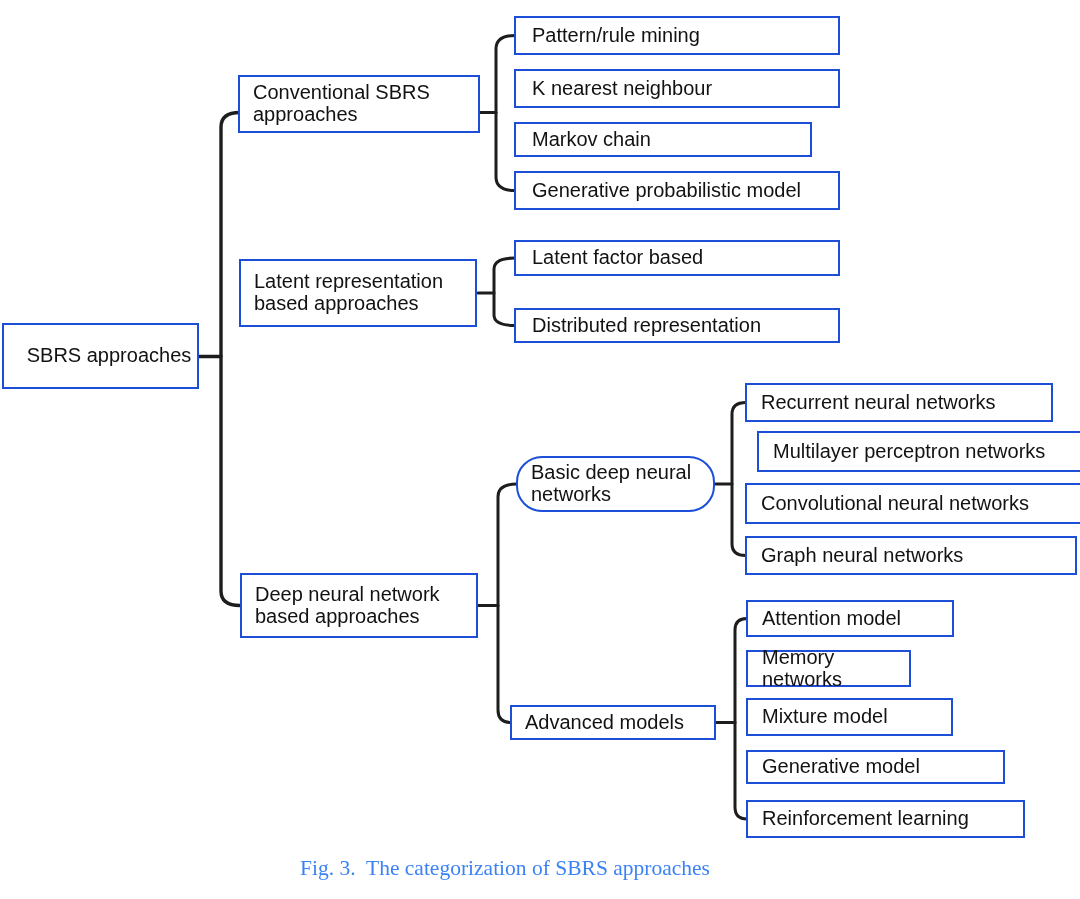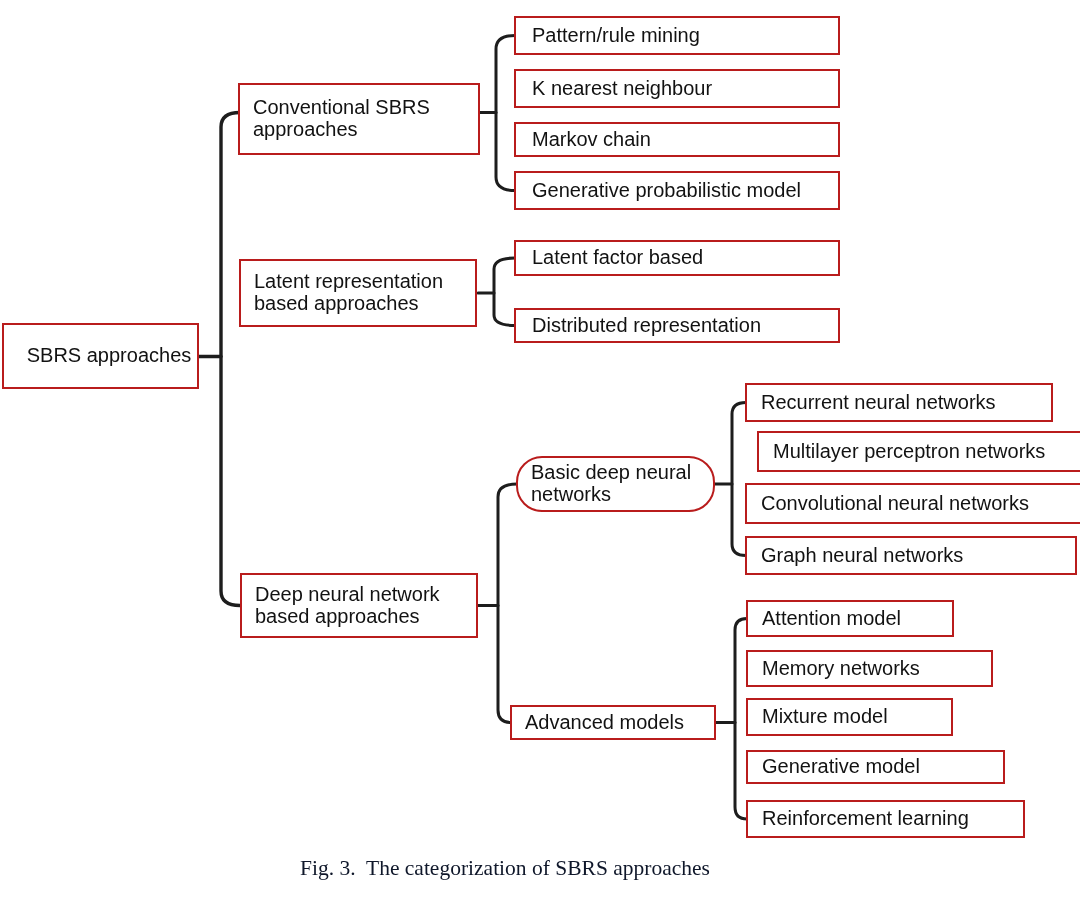--- a/index.html
+++ b/index.html
@@ -25,21 +25,21 @@
   #connectors path {
     fill: none;
     stroke: #1d1d1d;
     stroke-width: 3;
     stroke-linecap: round;
     stroke-linejoin: round;
   }
   .node {
     position: absolute;
     box-sizing: border-box;
-    border: 2px solid #b91c1c;
+    border: 2px solid #1d4ed8;
     background: #ffffff;
     color: #121212;
     font-size: 20px;
     line-height: 1.09;
     display: flex;
     align-items: center;
     white-space: pre-line;
     padding-left: 16px;
     padding-right: 2px;
   }
@@ -51,21 +51,21 @@
     padding-left: 19px;
   }
   .caption {
     position: absolute;
     left: 55px;
     top: 856px;
     width: 900px;
     text-align: center;
     font-family: "Liberation Serif", serif;
     font-size: 21.5px;
-    color: #0f172a;
+    color: #3b82f6;
     white-space: pre-wrap;
   }
 </style>
 </head>
 <body>
 
 <div id="canvas">
 
   <svg id="connectors" viewBox="0 0 1080 899" xmlns="http://www.w3.org/2000/svg">
 
@@ -83,45 +83,45 @@
 
     <path d="M 746 402.5 Q 732 402.5 732 414 L 732 544 Q 732 555.5 746 555.5"></path>
     <path d="M 715 484 L 732 484"></path>
 
     <path d="M 747 618.5 Q 735 618.5 735 630 L 735 807 Q 735 819 747 819"></path>
     <path d="M 716 722.5 L 735 722.5"></path>
   </svg>
 
   <div class="node root" style="left:2px; top:323px; width:197px; height:66px;">SBRS approaches</div>
 
-  <div class="node parent" style="left:238px; top:83px; width:242px; height:72px;">Conventional SBRS
+  <div class="node parent" style="left:238px; top:75px; width:242px; height:58px;">Conventional SBRS
 approaches</div>
   <div class="node parent" style="left:239px; top:259px; width:238px; height:68px;">Latent representation
 based approaches</div>
   <div class="node parent" style="left:240px; top:573px; width:238px; height:65px;">Deep neural network
 based approaches</div>
 
   <div class="node" style="left:514px; top:16px; width:326px; height:39px;">Pattern/rule mining</div>
   <div class="node" style="left:514px; top:69px; width:326px; height:39px;">K nearest neighbour</div>
-  <div class="node" style="left:514px; top:122px; width:326px; height:35px;text-align:center;">Markov chain</div>
+  <div class="node" style="left:514px; top:122px; width:298px; height:35px;text-align:center;">Markov chain</div>
   <div class="node" style="left:514px; top:171px; width:326px; height:39px;">Generative probabilistic model</div>
 
   <div class="node" style="left:514px; top:240px; width:326px; height:36px;">Latent factor based</div>
   <div class="node" style="left:514px; top:308px; width:326px; height:35px;">Distributed representation</div>
 
   <div class="node parent" style="left:516px; top:456px; width:199px; height:56px;border-radius:26px;">Basic deep neural
 networks</div>
   <div class="node parent" style="left:510px; top:705px; width:206px; height:35px;">Advanced models</div>
 
   <div class="node tight" style="left:745px; top:383px; width:308px; height:39px;">Recurrent neural networks</div>
   <div class="node tight" style="left:745px; top:431px; width:332px; height:41px;margin-left:12px;">Multilayer perceptron networks</div>
   <div class="node tight" style="left:745px; top:483px; width:388px; height:41px;">Convolutional neural networks</div>
   <div class="node tight" style="left:745px; top:536px; width:332px; height:39px;">Graph neural networks</div>
 
   <div class="node tight" style="left:746px; top:600px; width:208px; height:37px;">Attention model</div>
-  <div class="node tight" style="left:746px; top:650px; width:247px; height:37px;">Memory networks</div>
+  <div class="node tight" style="left:746px; top:650px; width:165px; height:37px;">Memory networks</div>
   <div class="node tight" style="left:746px; top:698px; width:207px; height:38px;">Mixture model</div>
   <div class="node tight" style="left:746px; top:750px; width:259px; height:34px;">Generative model</div>
   <div class="node tight" style="left:746px; top:800px; width:279px; height:38px;">Reinforcement learning</div>
 
   <div class="caption">Fig. 3.  The categorization of SBRS approaches</div>
 
 </div>
 
 </body></html>

